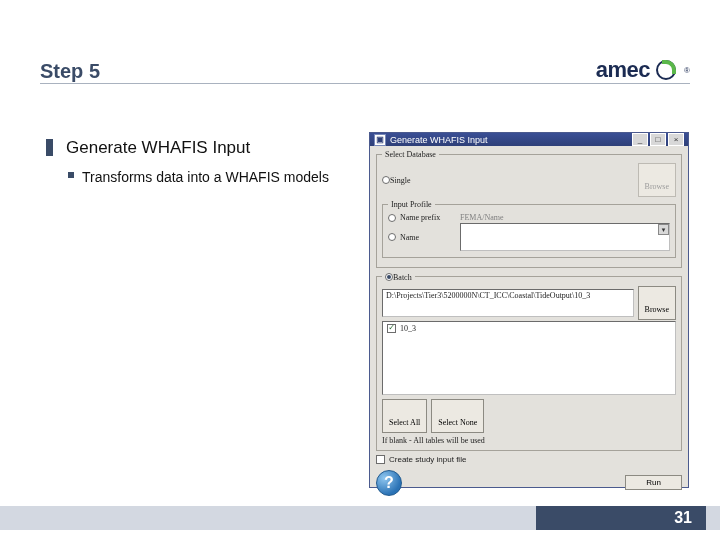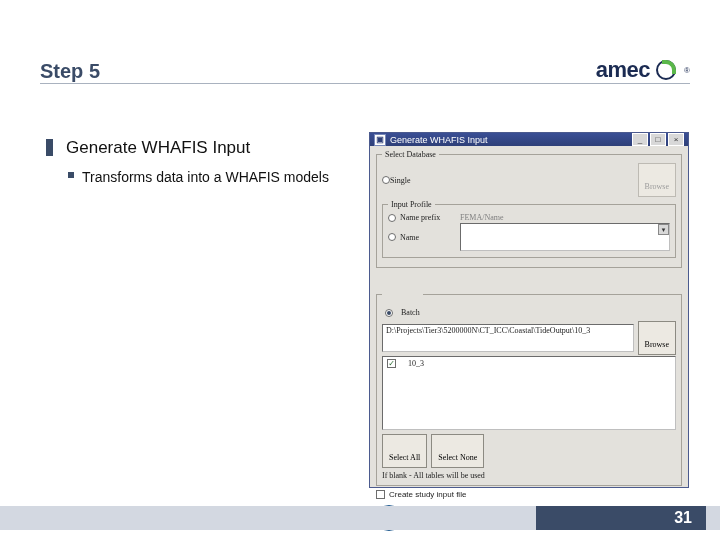--- a/index.html
+++ b/index.html
@@ -208,21 +208,21 @@
     line-height: 13px;
     color:#000;
   }
   .btn.dis { color:#9c9c9c; border-color:#bdbab3;}
   .listbox {
     border: 1px inset #bfbfbf;
     background:#fff;
     height:74px;
     padding:2px 4px;
   }
-  .listbox .item{display:flex;align-items:center;gap:12px;font-size:8px;}
+  .listbox .item{display:flex;align-items:center;gap:4px;font-size:8px;}
 
   .help {
     width:26px;height:26px;border-radius:50%;
     background: radial-gradient(circle at 30% 30%, #8fc6ef, #2a72b5 70%);
     color:#fff;font-weight:bold;font-size:16px;
     display:flex;align-items:center;justify-content:center;
     border:1px solid #205a8f;
   }
 
   
@@ -301,21 +301,21 @@
           <span class="combo">
             <div class="txtbox"></div>
             <div class="drop">▾</div>
           </span>
         </div>
       </fieldset>
     </fieldset>
 
     <fieldset class="grp">
       <legend>
-        <span style="display:inline-flex;gap:8px;align-items:center;margin-top:36px;">
+        <span style="display:inline-flex;gap:0;align-items:center;">
           <span class="radio sel"></span>
           <span>Batch</span>
         </span>
       </legend>
       <div class="row">
         <div class="txtbox" style="flex:1;">D:\Projects\Tier3\5200000N\CT_ICC\Coastal\TideOutput\10_3</div>
         <span class="btn">Browse</span>
       </div>
       <div class="listbox">
         <div class="item">

